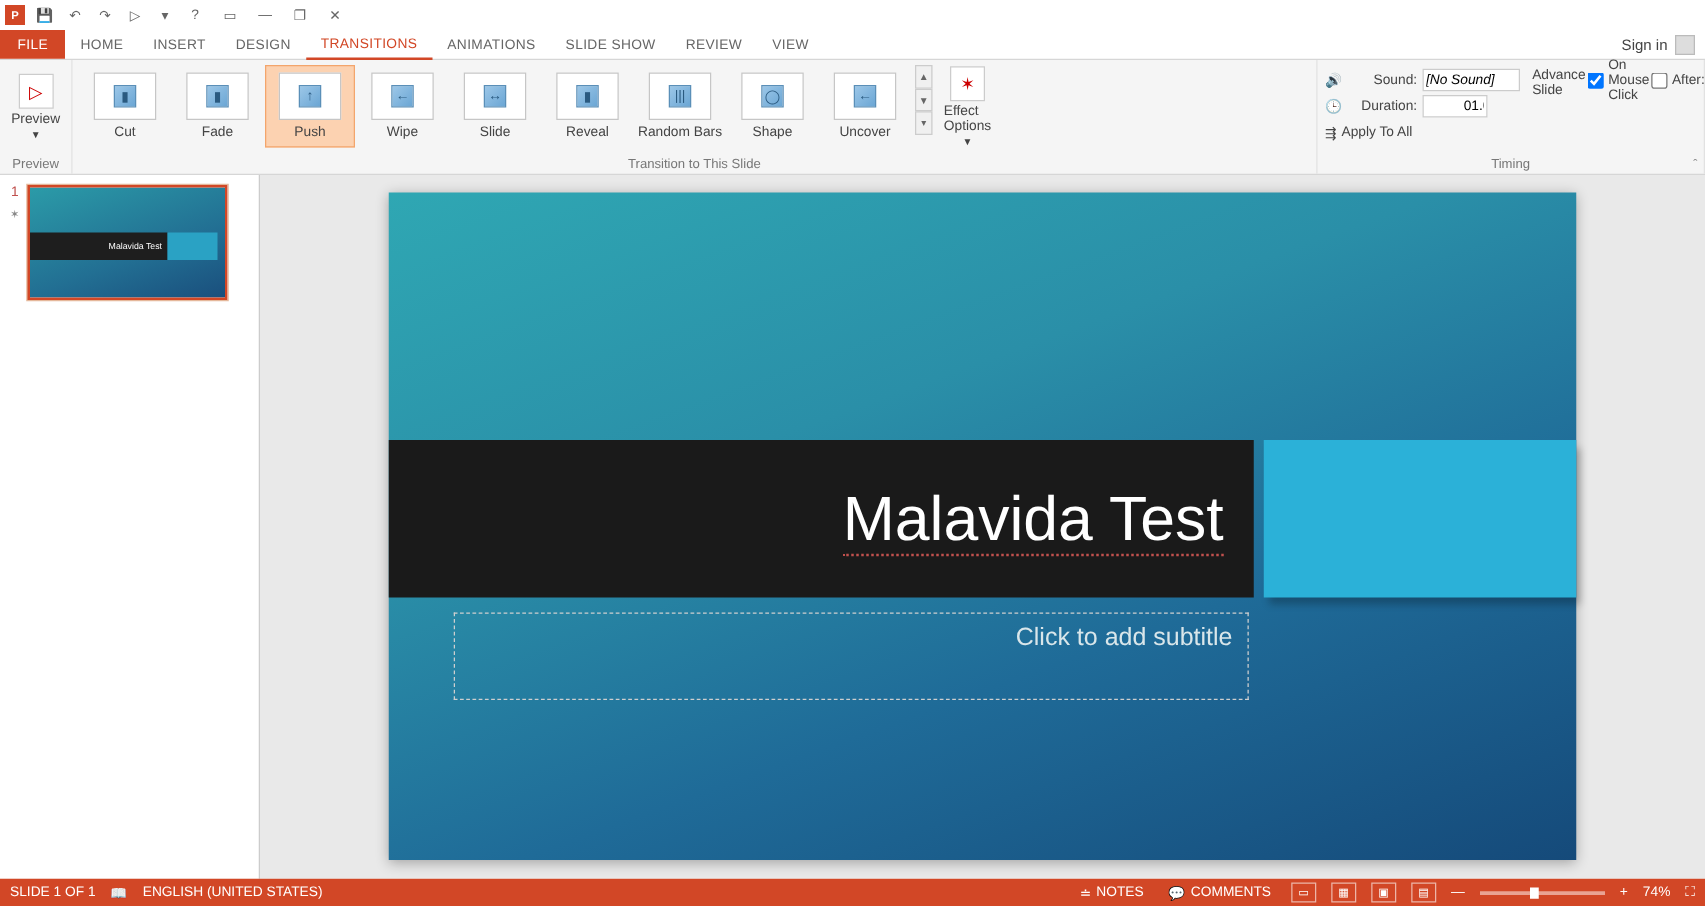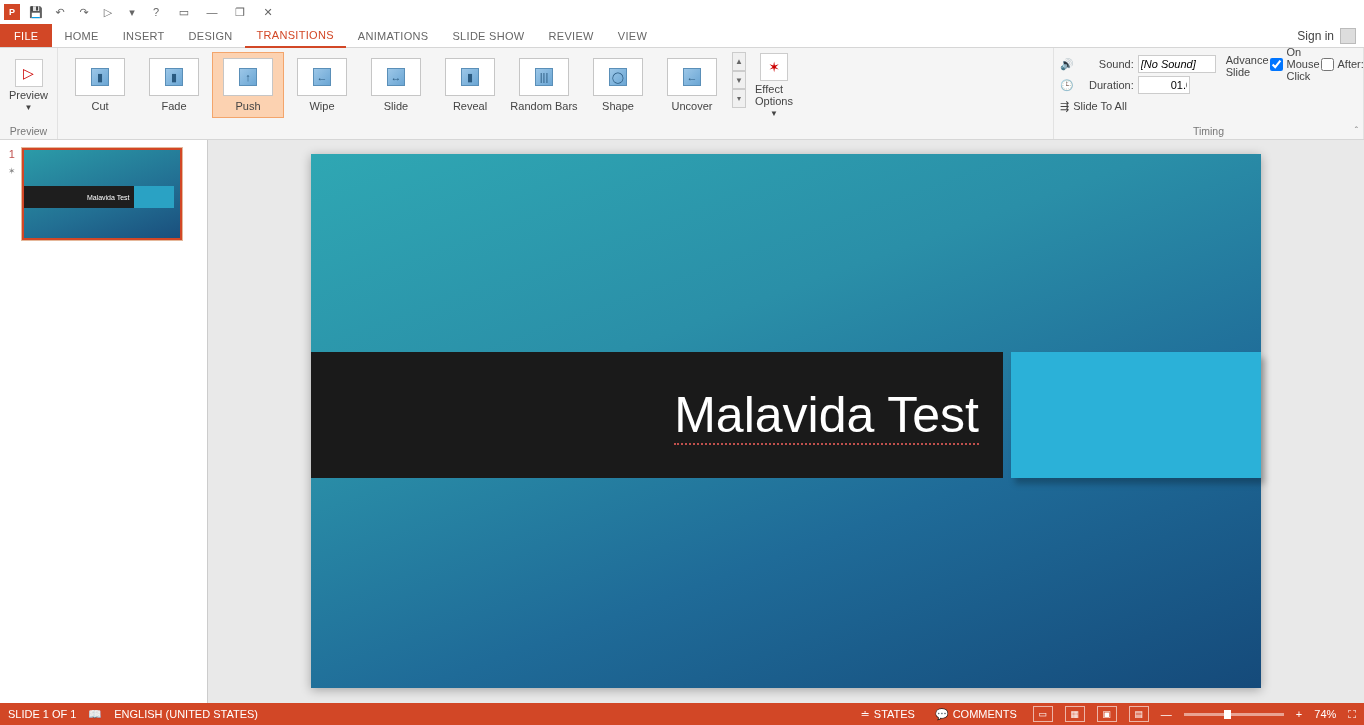--- a/index.html
+++ b/index.html
@@ -182,38 +182,39 @@
           <div class="gal-btn">▲</div>
           <div class="gal-btn">▼</div>
           <div class="gal-btn">▾</div>
         </div>
         <div class="eff-btn">
           <div class="eff-ico">✶</div>
           <span>Effect<br>Options</span>
           <span class="chev">▼</span>
         </div>
       </div>
+    <div class="group-label">Transition to This Slide</div>
   </div>
 
   <div class="group" style="width:310px;">
     <div class="group-body">
       <div class="timing-stack">
         <div class="timing-row">
           <span>🔊</span>
           <span class="lbl">Sound:</span>
           <input type="text" style="width: 78px; font-style: italic;" value="[No Sound]">
         </div>
         <div class="timing-row">
           <span>🕒</span>
           <span class="lbl">Duration:</span>
           <input type="text" style="width: 52px; padding-left: 32px;" value="01.00">
         </div>
         <div class="timing-row">
           <span>⇶</span>
-          <span>Slide To All</span>
+          <span>Apply To All</span>
         </div>
       </div>
       <div class="adv-col" style="margin-left:8px;">
         <div class="adv-head">Advance Slide</div>
         <div class="timing-row">
           <input type="checkbox" checked="" style="">
           <span>On Mouse Click</span>
         </div>
         <div class="timing-row">
           <input type="checkbox" style="">
@@ -239,30 +240,33 @@
         <div class="thumb-acc"></div>
       </div>
     </div>
   </div>
   <div class="editor">
     <div class="slide">
       <div class="title-band">
         <div class="title-text"><span class="under">Malavida Test</span></div>
       </div>
       <div class="acc-block"></div>
+      <div class="subtitle">
+        <span class="subtitle-text">Click to add subtitle</span>
+      </div>
     </div>
   </div>
 </div>
 
 <div class="status">
   <span>SLIDE 1 OF 1</span>
   <span>📖</span>
   <span>ENGLISH (UNITED STATES)</span>
   <span class="sp"></span>
-  <span class="btn">≐ <span>STATES</span></span>
+  <span class="btn">≐ <span>NOTES</span></span>
   <span class="btn">💬 <span>COMMENTS</span></span>
   <span class="viewbtn">▭</span>
   <span class="viewbtn">▦</span>
   <span class="viewbtn">▣</span>
   <span class="viewbtn">▤</span>
   <span>—</span>
   <span class="slider">
       <span class="h"></span>
     </span>
   <span>+</span>

